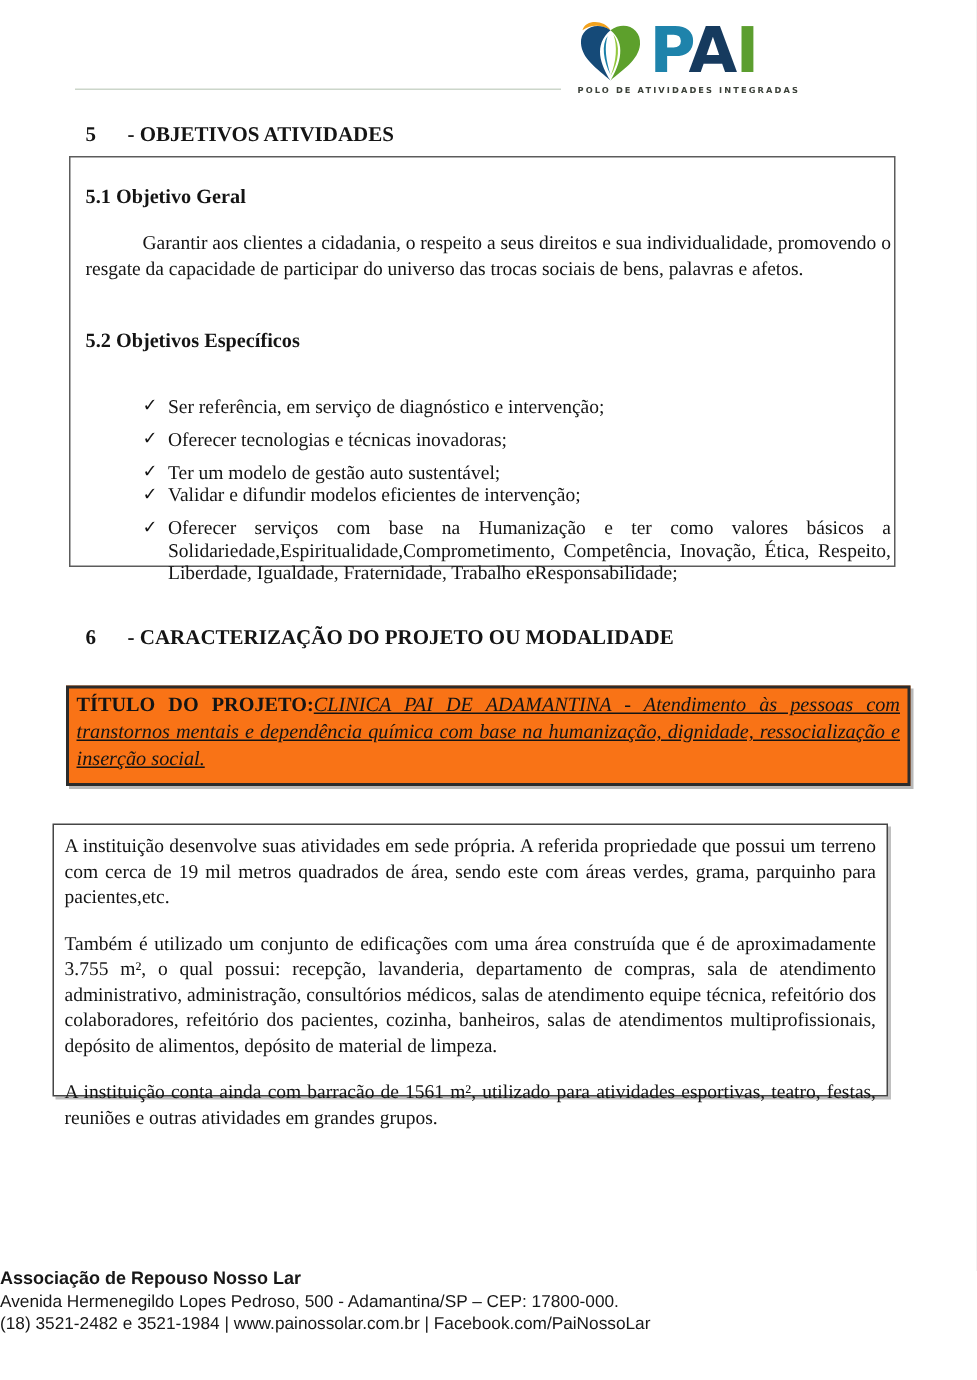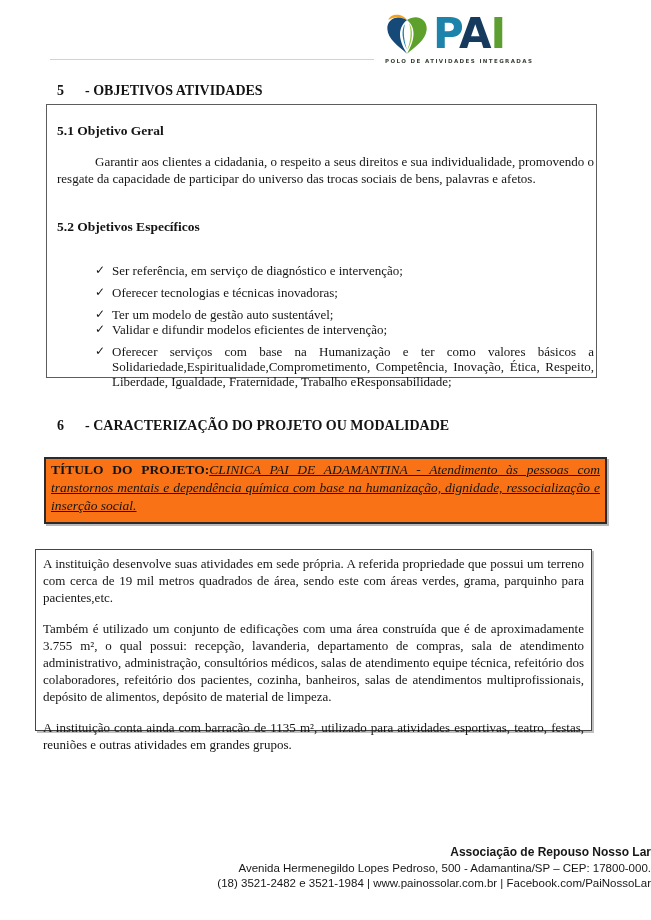--- a/index.html
+++ b/index.html
@@ -92,21 +92,21 @@
     background:#fff;
     padding:5px 7px 0 7px;
     font-size:13px; line-height:17px;margin-top:15px;
   }
   .desc-box p { margin:0 0 14px 0; text-align:justify; }
   .desc-box p:last-child { margin-bottom:0; }
 
   
   .footer {
     position:absolute; left:0; top:845px; width:651px;
-    text-align:right;
+    text-align:left;
     font-family:"Liberation Sans", sans-serif;
     font-size:11.5px; line-height:15.5px; color:#171717;
   }
   .footer-org { font-weight:bold; font-size:12px; }
 </style>
 </head>
 <body>
 
 <div class="page">
 
@@ -147,21 +147,21 @@
     <span class="num">6</span><span>- CARACTERIZAÇÃO DO PROJETO OU MODALIDADE</span>
   </div>
 
   <div class="titulo-box">
     <span class="titulo-label">TÍTULO DO PROJETO:</span><span class="titulo-text">CLINICA PAI DE ADAMANTINA - Atendimento às pessoas com transtornos mentais e dependência química com base na humanização, dignidade, ressocialização e inserção social.</span>
   </div>
 
   <div class="desc-box">
     <p>A instituição desenvolve suas atividades em sede própria. A referida propriedade que possui um terreno com cerca de 19 mil metros quadrados de área, sendo este com áreas verdes, grama, parquinho para pacientes,etc.</p>
     <p>Também é utilizado um conjunto de edificações com uma área construída que é de aproximadamente 3.755 m², o qual possui: recepção, lavanderia, departamento de compras, sala de atendimento administrativo, administração, consultórios médicos, salas de atendimento equipe técnica, refeitório dos colaboradores, refeitório dos pacientes, cozinha, banheiros, salas de atendimentos multiprofissionais, depósito de alimentos, depósito de material de limpeza.</p>
-    <p>A instituição conta ainda com barracão de 1135 m², utilizado para atividades esportivas, teatro, festas, reuniões e outras atividades em grandes grupos.</p>
+    <p>A instituição conta ainda com barracão de 1561 m², utilizado para atividades esportivas, teatro, festas, reuniões e outras atividades em grandes grupos.</p>
   </div>
 
   <div class="footer">
     <div class="footer-org">Associação de Repouso Nosso Lar</div>
     <div>Avenida Hermenegildo Lopes Pedroso, 500 - Adamantina/SP – CEP: 17800-000.</div>
     <div>(18) 3521-2482 e 3521-1984 | www.painossolar.com.br | Facebook.com/PaiNossoLar</div>
   </div>
 
 </div>
 

